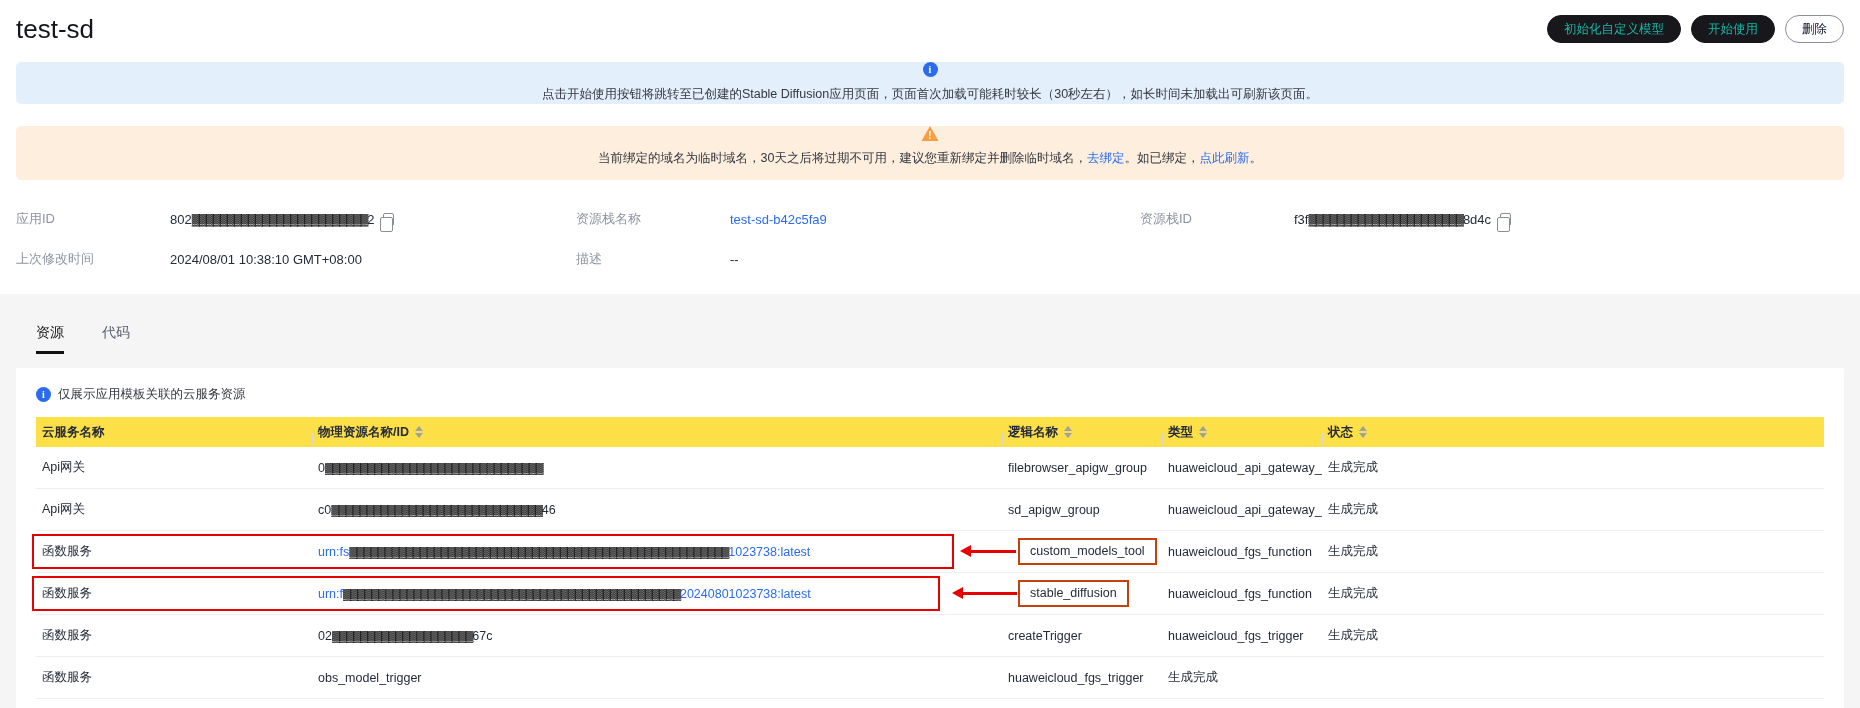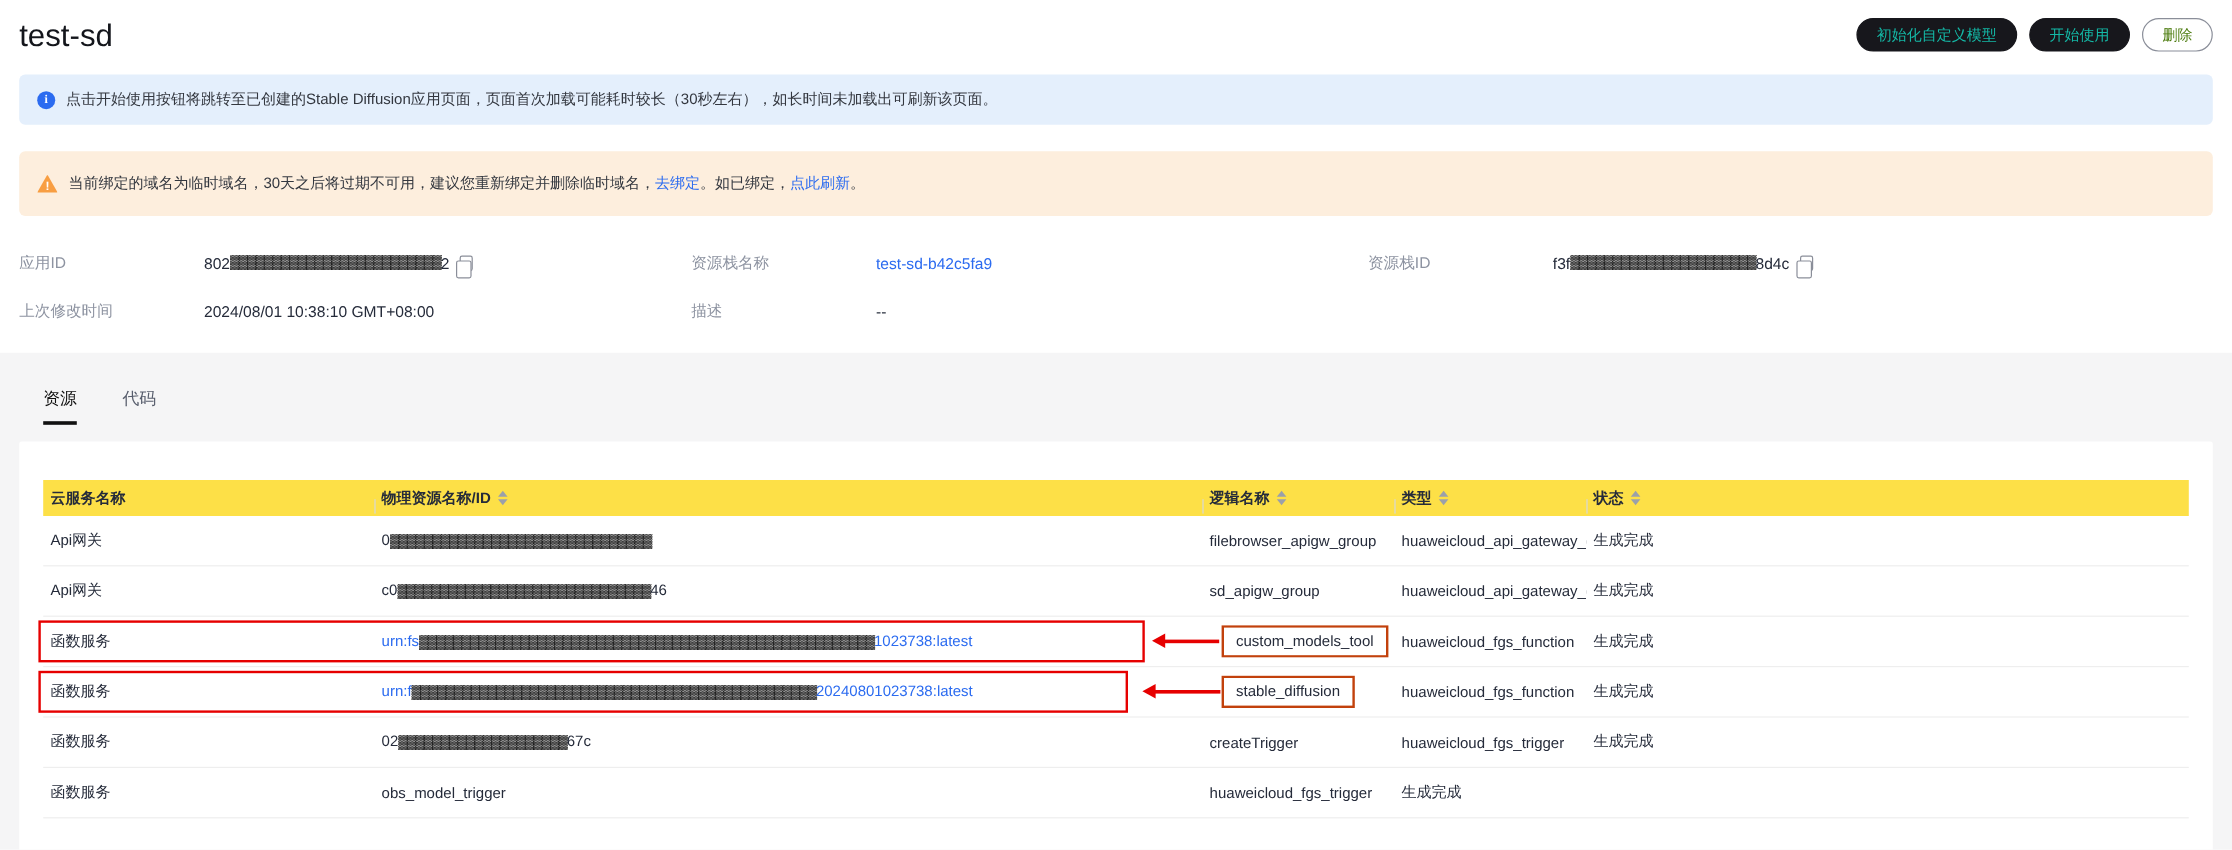--- a/index.html
+++ b/index.html
@@ -5,24 +5,24 @@
   * { margin:0; padding:0; box-sizing:border-box; }
   html,body { width:1860px; height:708px; overflow:hidden; }
   body { font-family:"Liberation Sans","DejaVu Sans",sans-serif; background:#fff; color:#252b3a; }
 
   
   .header-row { display:flex; justify-content:space-between; align-items:flex-start; padding:12px 16px 0 16px; }
   .page-title { font-size:26px; font-weight:500; color:#14161c; line-height:34px; }
   .btn-group { display:flex; gap:10px; margin-top:3px; }
   .btn { height:28px; padding:0 16px; border-radius:14px; font-size:12.5px; display:inline-flex; align-items:center; justify-content:center; cursor:pointer; white-space:nowrap; }
   .btn-dark { background:#17171c; color:#14b8a6; border:1px solid #17171c; }
-  .btn-ghost { background:#fff; color:#4d7c0f; border:1px solid #8a8e99; }
-
-  
-  .banner { margin:0 16px; border-radius:5px; display:flex; align-items:center; gap:9px; padding:0 15px; font-size:12.5px; color:#33373f; }
+  .btn-ghost { background:#fff; color:#0f172a; border:1px solid #8a8e99; }
+
+  
+  .banner { margin:0 16px; border-radius:5px; display:flex; align-items:center; gap:9px; padding:0 15px; font-size:12.5px; color:#33373f;flex-direction:column; }
   .banner-info { background:#e4effc; height:42px; margin-top:16px; }
   .banner-warn { background:#fdeedd; height:54px; margin-top:22px; }
   .icon-info-circle { flex:0 0 auto; width:15px; height:15px; border-radius:50%; background:#2b6bf0; color:#fff; display:inline-flex; align-items:center; justify-content:center; font-size:10px; font-weight:bold; font-family:"Liberation Serif",serif; }
   .icon-info-circle::after { content:"i"; }
   .icon-warn-triangle { flex:0 0 auto; width:17px; height:15px; background:#f89e42; clip-path:polygon(50% 0,100% 100%,0 100%); position:relative; }
   .icon-warn-triangle::after { content:"!"; position:absolute; left:0; right:0; bottom:0px; text-align:center; color:#fff; font-size:10px; font-weight:bold; }
   .tlink { color:#2b6bf0; text-decoration:none; cursor:pointer; }
 
   
   .details { padding:30px 16px 0 16px; display:grid; grid-template-columns:560px 564px 1fr; row-gap:22px; font-size:13px; }
@@ -125,20 +125,24 @@
   <div class="field"></div>
 </div>
 
 <div class="gray-section">
   <div class="tabs">
     <div class="tab active">资源</div>
     <div class="tab">代码</div>
   </div>
 
   <div class="card">
+    <div class="note">
+      <span class="icon-info-circle"></span>
+      <span>仅展示应用模板关联的云服务资源</span>
+    </div>
 
     <div class="table">
       <div class="thead">
         <div class="th">
             <span>云服务名称</span>
           </div>
         <div class="th">
             <span>物理资源名称/ID</span>
             <span class="sort-icon">
               <i class="up"></i>

